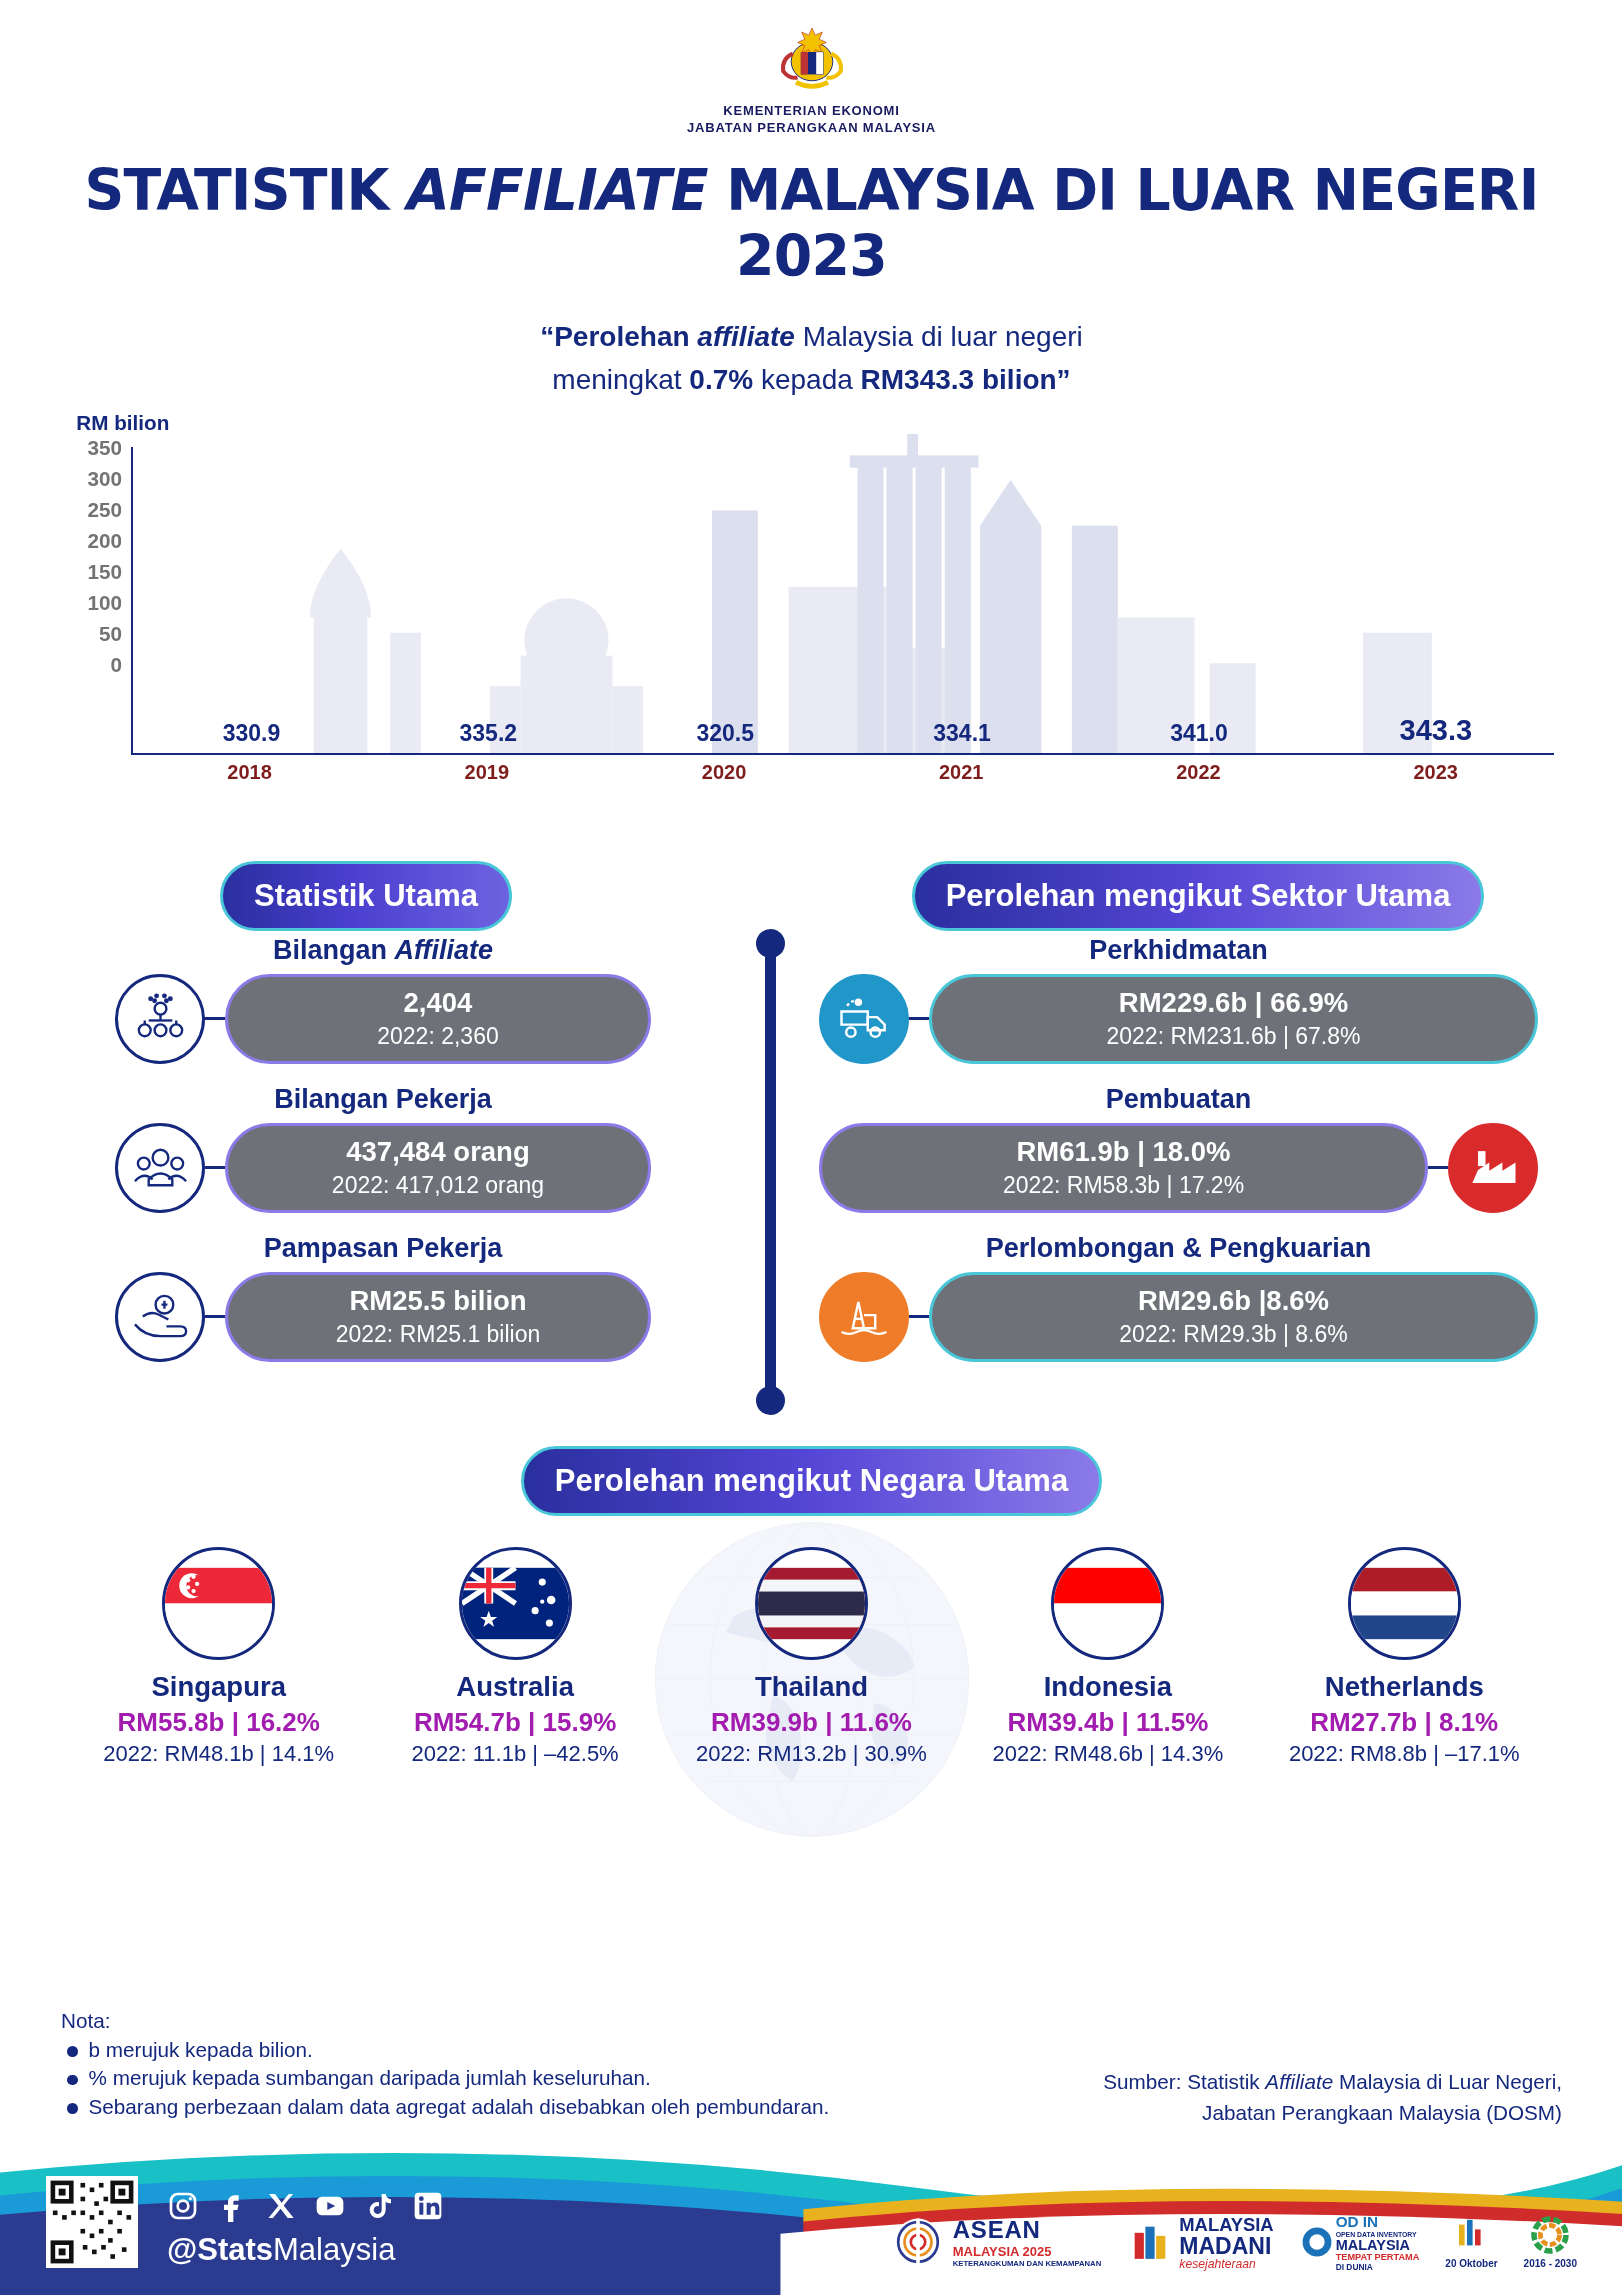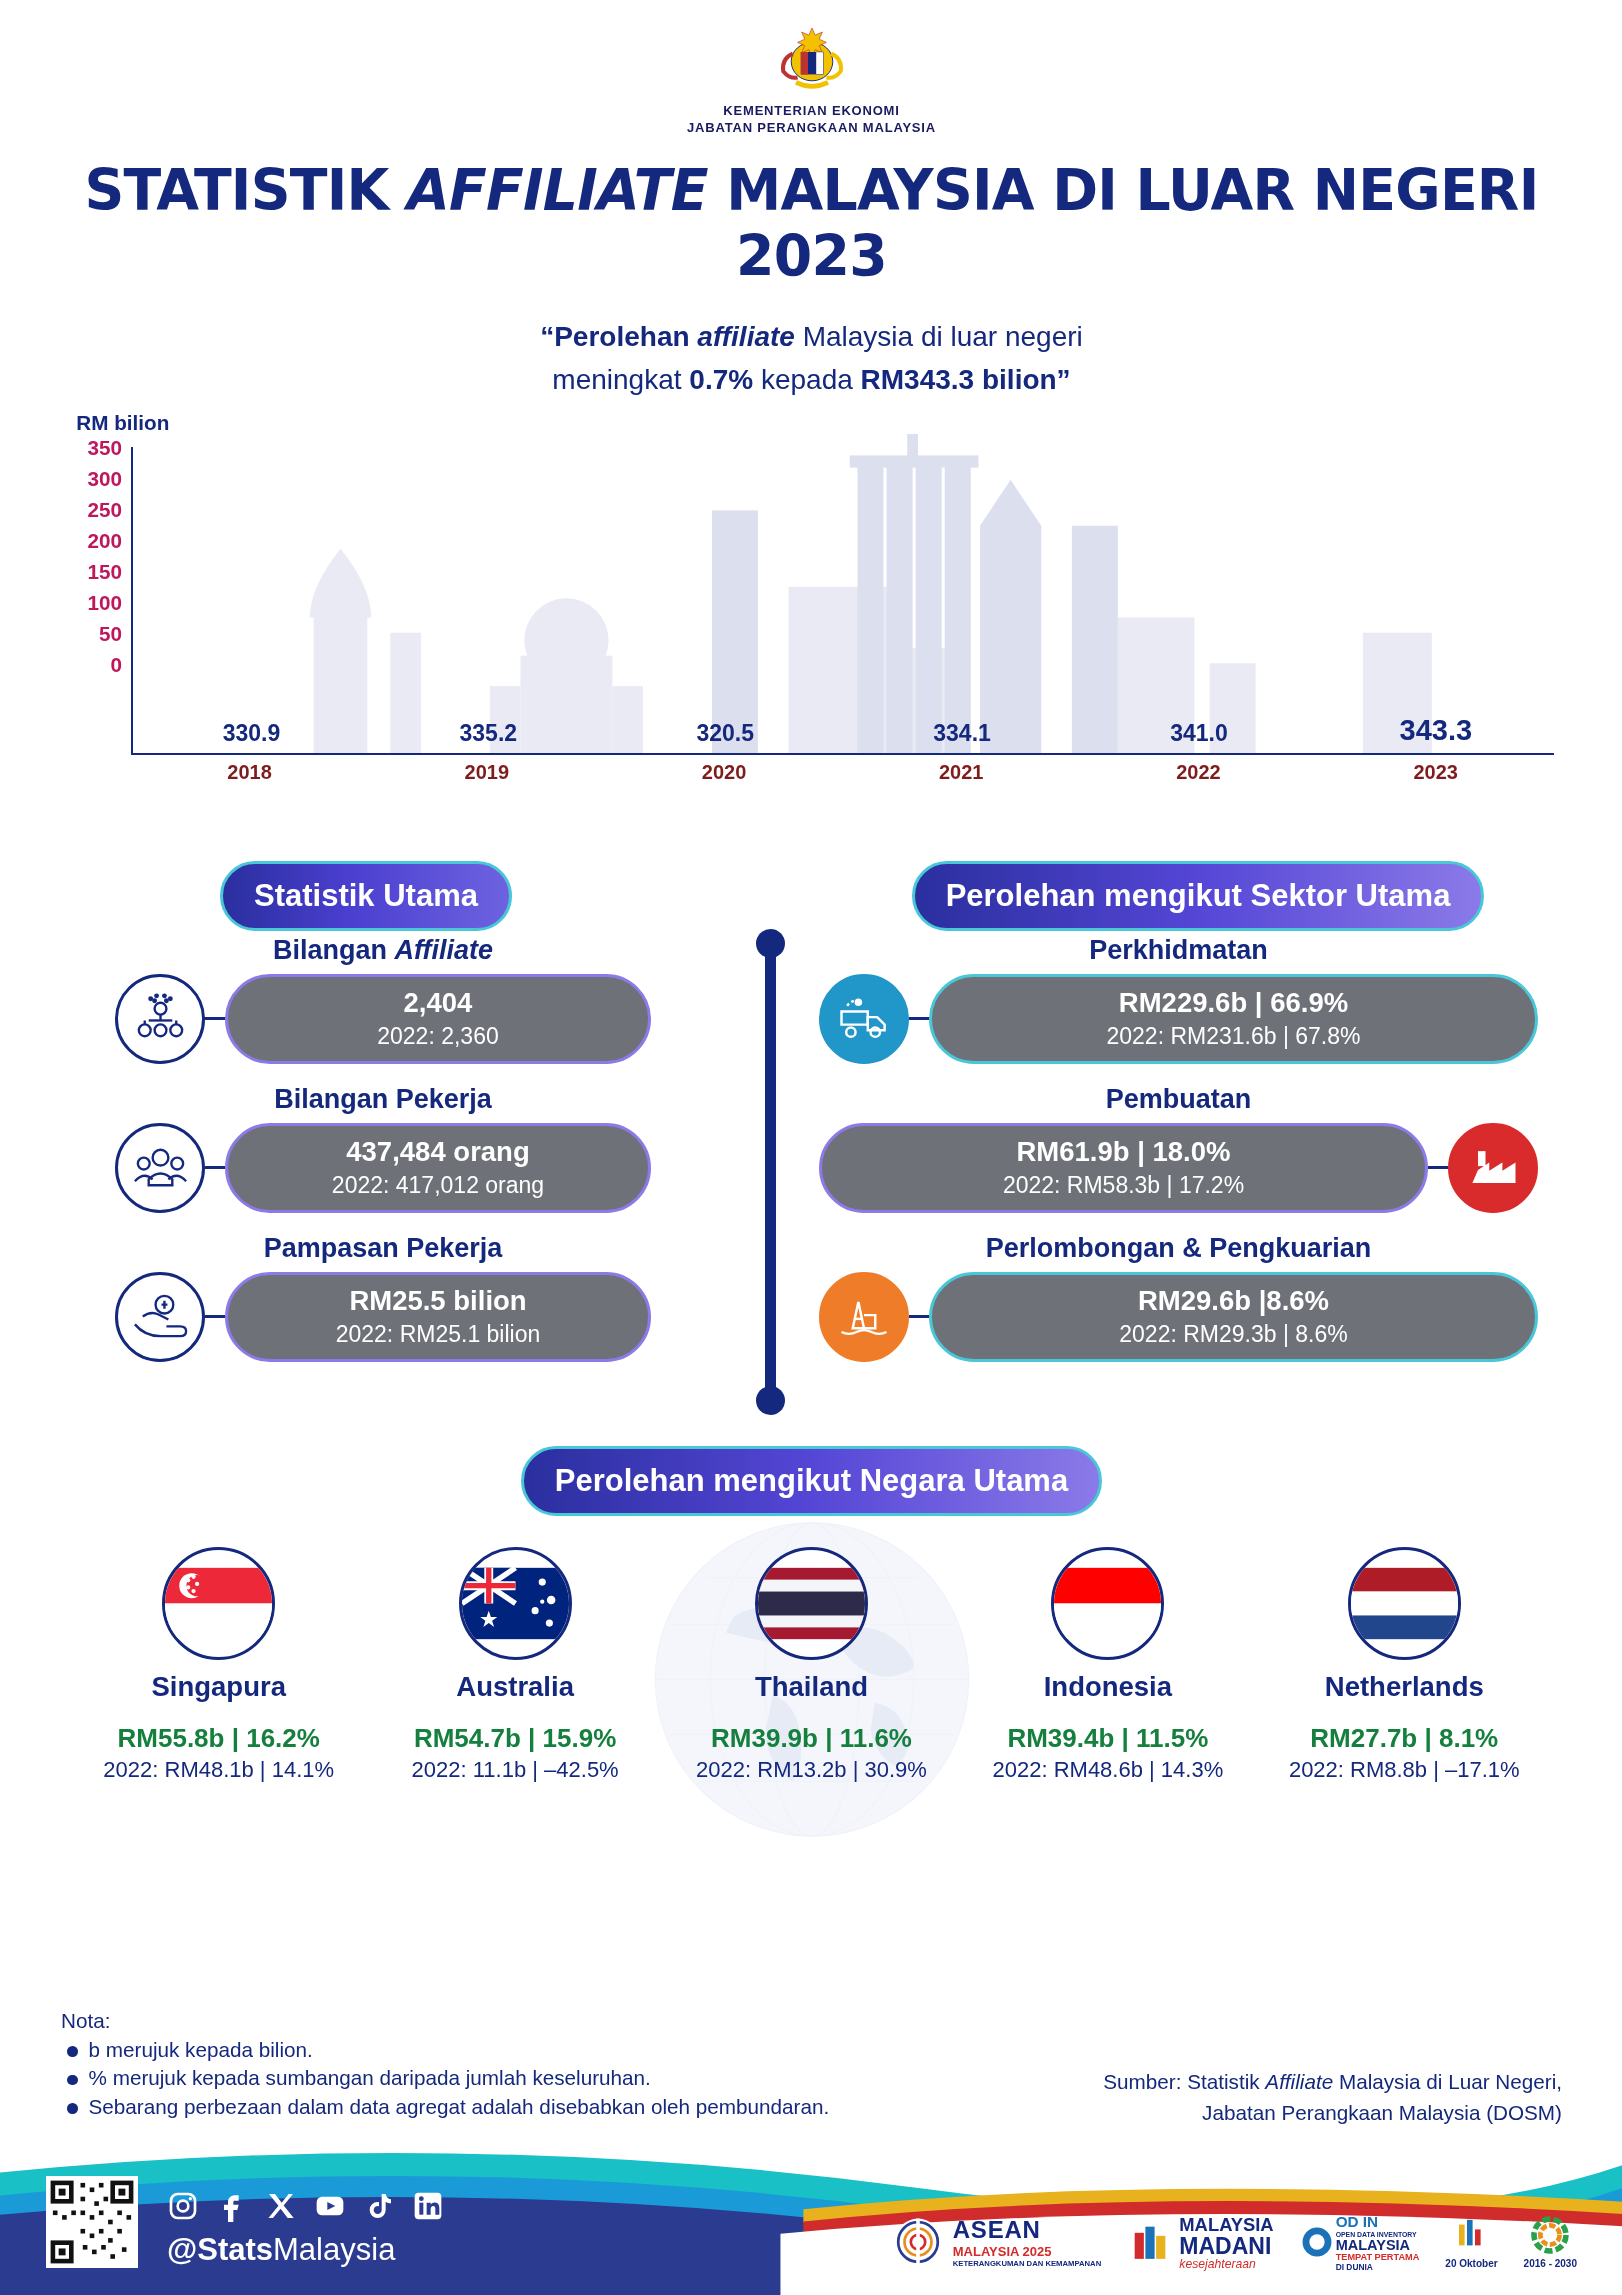--- a/index.html
+++ b/index.html
@@ -58,21 +58,21 @@
   }
   .rm-label {
     position: absolute; left: 15.3px; top: -7.7px;
     font-size: 20.7px; font-weight: 700; color: #14287d;
   }
   .axis-labels {
     position: absolute; left: 0; top: 20px; width: 61px;
     text-align: right;
   }
   .axis-labels div {
-    font-size: 20.7px; color: #be185d; font-weight: 700;
+    font-size: 20.7px; color: #737373; font-weight: 700;
     height: 31px; line-height: 20px;
   }
   .plot {
     position: absolute; left: 70px; right: 7.7px; top: 29px; height: 308px;
     border-left: 2.3px solid #14287d;
     border-bottom: 2.3px solid #14287d;
   }
   .bars {
     position: absolute; left: 0; right: 0; bottom: 0; top: 0;
     display: flex; align-items: flex-end; justify-content: space-around;
@@ -166,21 +166,21 @@
     width: 275px; text-align: center;
   }
   .flag-circle {
     width: 113px; height: 113px; border-radius: 50%;
     border: 3.1px solid #14287d; background:#fff;
     margin: 0 auto 10.7px; overflow: hidden;
     display: flex; align-items: center; justify-content: center;
   }
   .flag-circle svg { width: 100%; height: 100%; }
   .c-name { font-size: 27.5px; font-weight: 700; color: #14287d; }
-  .c-val { font-size: 26px; font-weight: 700; color: #15803d; margin-top: 20px; }
+  .c-val { font-size: 26px; font-weight: 700; color: #a21caf; margin-top: 4px; }
   .c-prev { font-size: 22px; color: #14287d; margin-top: 3.1px; }
 
   
   .notes { position: absolute; left: 61px; top: 2009px; width: 880px; color: #14287d; }
   .notes .nhead { font-size: 20.7px; margin-bottom: 4.6px; }
   .notes li { font-size: 20.7px; list-style: none; margin: 4.6px 0; padding-left: 27.5px; position: relative; }
   .notes li:before {
     content: ""; position: absolute; left: 6.1px; top: 8.4px;
     width: 10.7px; height: 10.7px; border-radius: 50%; background: #14287d;
   }

